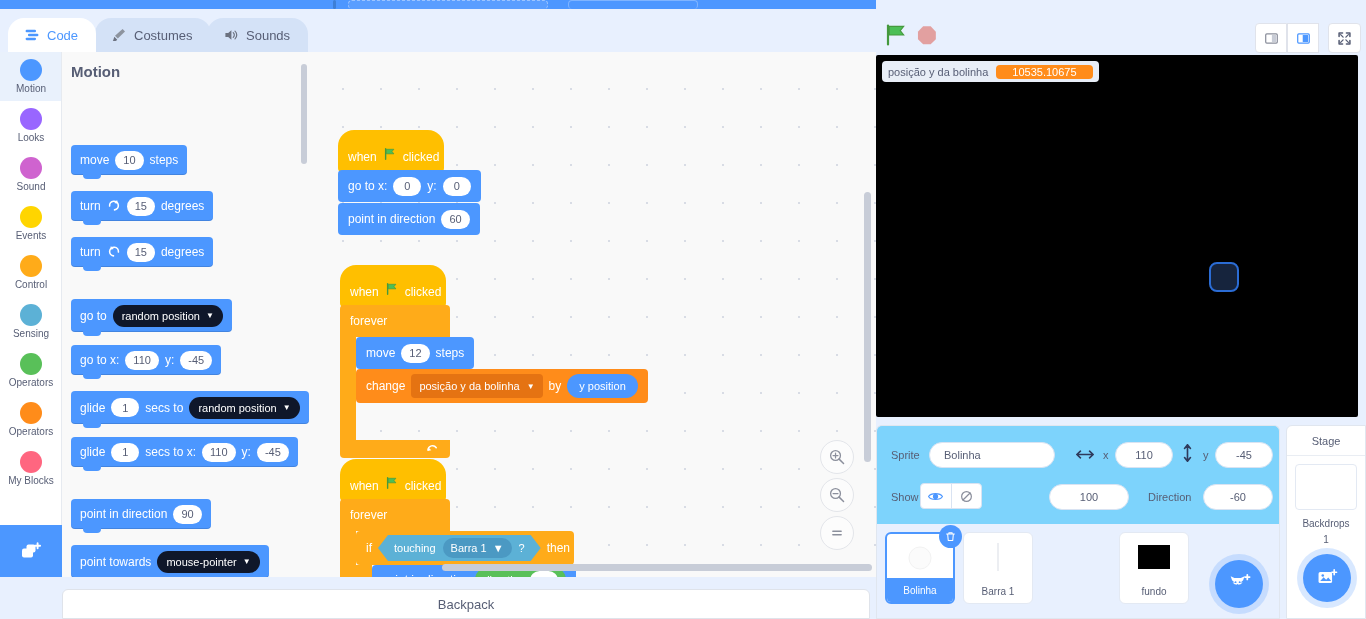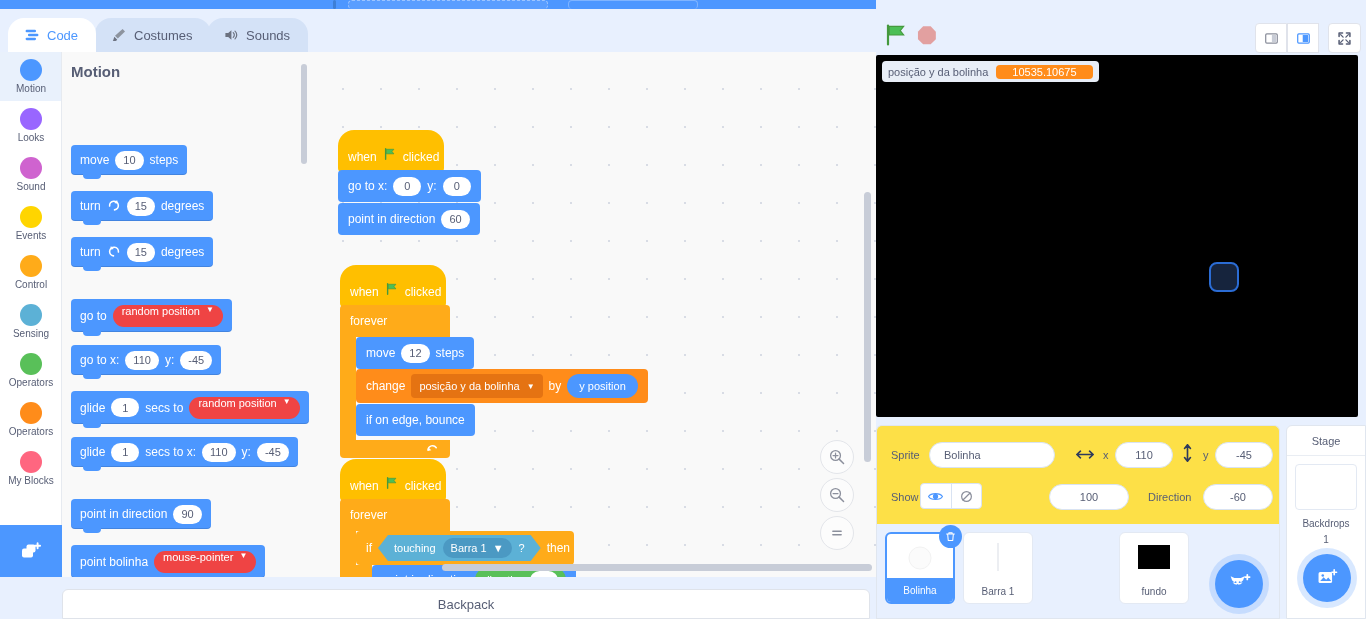--- a/index.html
+++ b/index.html
@@ -67,22 +67,22 @@
     color:#fff; font-size:12px; border-radius:4px; padding:0 9px;
     height:30px; gap:6px; cursor:pointer; white-space:nowrap;
   }
   .blk.motion { background:#4c97ff; box-shadow:inset 0 -1px 0 rgba(0,0,0,.12); }
   .oval-in {
     background:#fff; color:#575e75; border-radius:12px; height:19px;
     min-width:28px; padding:0 8px; display:flex; align-items:center;
     justify-content:center; font-size:11px;
   }
   .drop-in {
-    background:#ef4444; color:#fff; border-radius:12px; height:22px;
-    padding:0 9px; display:flex; gap:6px; font-size:11px;
+    background:#0f172a; color:#fff; border-radius:12px; height:22px;
+    padding:0 9px; display:flex; align-items:center; gap:6px; font-size:11px;
   }
   .drop-in .caret, .drop-orange .caret { font-size:8px; }
   .notch {
     position:absolute; left:12px; bottom:-4px; width:18px; height:5px;
     background:inherit; border-radius:0 0 4px 4px;
   }
 
   
   #canvas-area {
     position:absolute; left:312px; top:52px; width:564px; height:525px;
@@ -161,21 +161,21 @@
     background:#ff8c1a; color:#fff; border-radius:4px; padding:1px 16px; font-size:11px;
   }
   #stage-ball {
     position:absolute; left:333px; top:207px; width:30px; height:30px;
     background:#16243d; border:2px solid #2b6cd4; border-radius:8px;
   }
 
   
   #sprite-info {
     position:absolute; left:876px; top:425px; width:404px; height:99px;
-    background:#fde047; border-radius:6px 6px 0 0; border:1px solid #e0e6ef; border-bottom:none;text-decoration:underline;
+    background:#7dd3fc; border-radius:6px 6px 0 0; border:1px solid #e0e6ef; border-bottom:none;text-decoration:underline;
   }
   .si-label { position:absolute; font-size:11px; color:#575e75; }
   .si-field {
     position:absolute; background:#fff; border:1px solid #d9e3f2; border-radius:14px;
     height:26px; display:flex; align-items:center; font-size:11px; color:#575e75; cursor:text;
   }
   .si-field.center { justify-content:center; }
   .si-field.left { padding-left:14px; }
   #show-group { position:absolute; left:920px; top:483px; width:62px; height:26px;
                 border:1px solid #d9e3f2; border-radius:4px; display:flex; background:#fff; overflow:hidden;}
@@ -391,21 +391,21 @@
     <span class="notch"></span>
   </div>
 
   <div class="blk motion" style="left:9px; top:447px;">
     <span>point in direction</span>
     <span class="oval-in">90</span>
     <span class="notch"></span>
   </div>
 
   <div class="blk motion" style="left:9px; top:493px; height:33px;">
-    <span>point bolinha</span>
+    <span>point towards</span>
     <span class="drop-in">
       <span>mouse-pointer</span>
       <span class="caret">▼</span>
     </span>
 
   </div>
 
   <div id="palette-scroll-thumb"></div>
 </div>
 
@@ -465,23 +465,20 @@
       <span>change</span>
       <span class="drop-orange">
         <span>posição y da bolinha</span>
         <span class="caret">▼</span>
       </span>
       <span>by</span>
       <span class="c-variable-oval">
         <span>y position</span>
       </span>
     </div>
-    <div class="sblk c-motion" style="left:44px; top:352px;">
-      <span>if on edge, bounce</span>
-    </div>
 
     <div class="sblk hat" style="left:28px; top:407px; width:106px;">
       <span>when</span>
       <span>
         <svg viewBox="0 0 16 16" width="14" height="14">
           <path d="M3 2 v12" stroke="#45993d" stroke-width="1.6" stroke-linecap="round"></path>
           <path d="M3.8 2.6 h8.6 l-2.1 2.6 2.1 2.6 H3.8 Z" fill="#4cbf56" stroke="#45993d" stroke-width=".8"></path>
         </svg>
       </span>
       <span>clicked</span>

